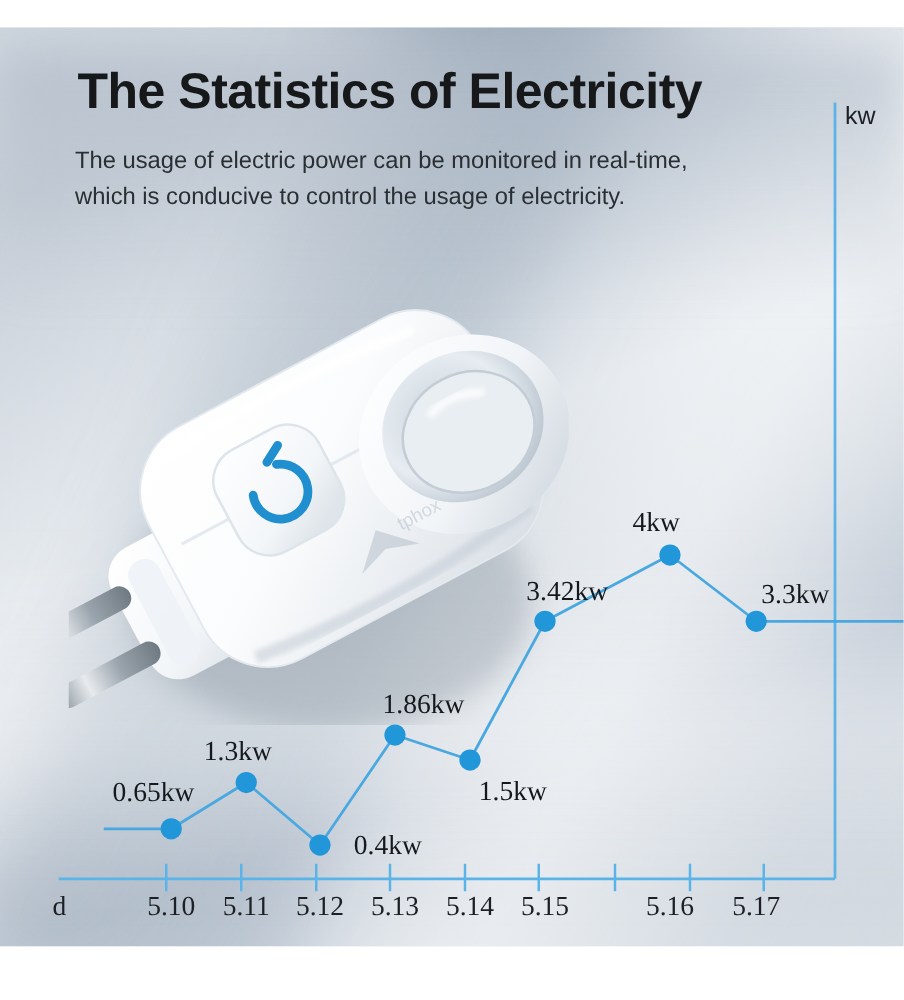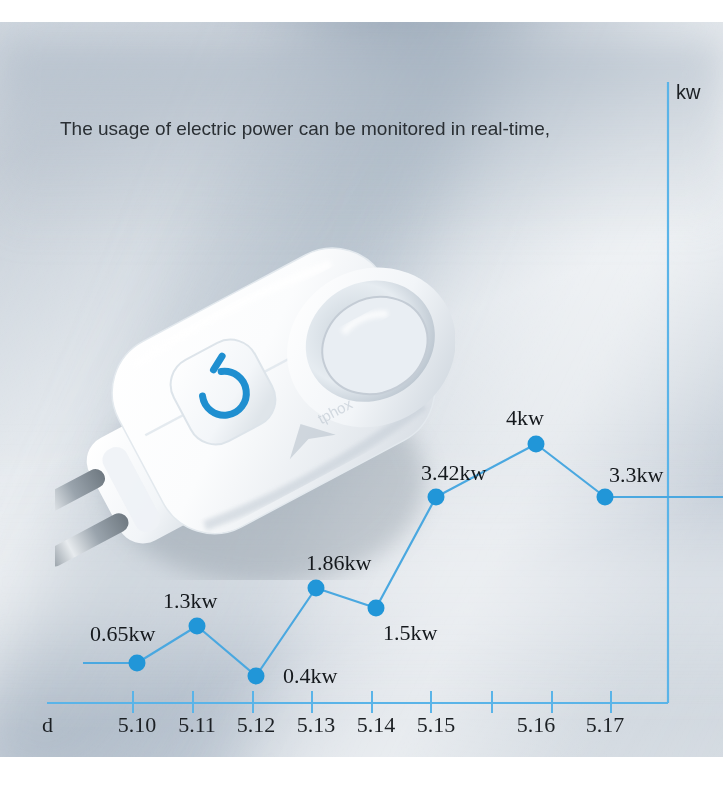--- a/index.html
+++ b/index.html
@@ -75,22 +75,24 @@
 <div id="root">
 
   <div class="banner">
     <div class="streak s1"></div>
     <div class="streak s2"></div>
     <div class="streak s3"></div>
     <div class="streak s4"></div>
     <div class="streak s5"></div>
   </div>
 
+  <div class="title">The Statistics of Electricity</div>
   <div class="subtitle">
     <span>The usage of electric power can be monitored in real-time,</span>
+    <span>which is conducive to control the usage of electricity.</span>
   </div>
 
   <div class="plug">
     <svg width="400" height="400" viewBox="0 0 400 400" xmlns="http://www.w3.org/2000/svg">
       <defs>
         <linearGradient id="bodyG" x1="0" y1="0" x2="1" y2="1">
           <stop offset="0%" stop-color="#ffffff"></stop>
           <stop offset="42%" stop-color="#fbfcfd"></stop>
           <stop offset="72%" stop-color="#e9edf1"></stop>
           <stop offset="100%" stop-color="#d6dce3"></stop>

